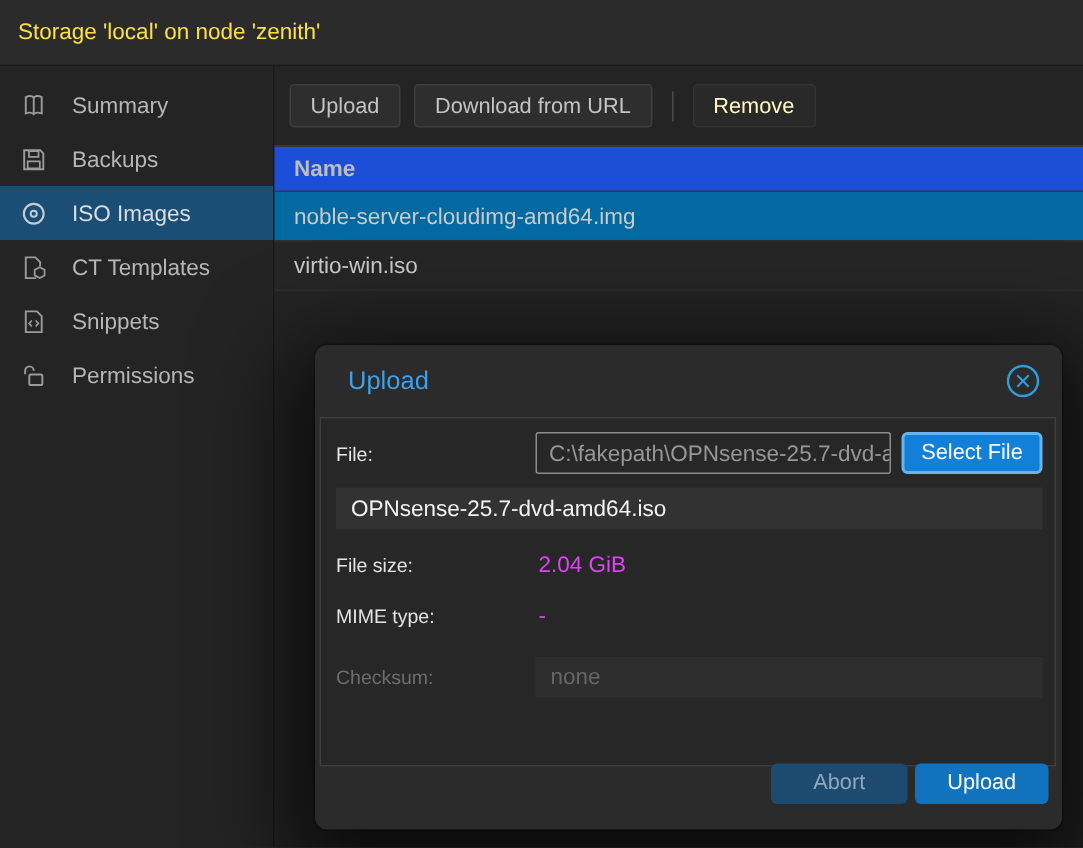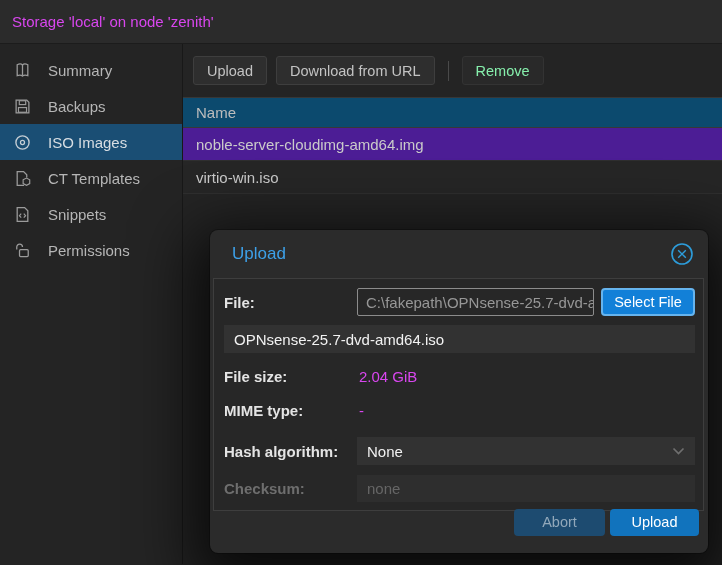--- a/index.html
+++ b/index.html
@@ -2,64 +2,64 @@
 <html><head>
 <meta charset="utf-8">
 <style>
   * { margin:0; padding:0; box-sizing:border-box; }
   html,body { width:722px; height:565px; overflow:hidden; background:#242424;
     font-family:"Liberation Sans", sans-serif; }
   svg { display:block; }
 
   
   .titlebar { height:44px; background:#2b2b2b; display:flex; align-items:center;
-    padding:0 12px; color:#d946ef; font-size:15px; border-bottom:1px solid #1c1c1c; }
+    padding:0 12px; color:#fde047; font-size:15px; border-bottom:1px solid #1c1c1c; }
 
   
   .main { display:flex; height:520px; }
   .sidebar { width:183px; background:#242424; border-right:1px solid #181818;
     padding-top:8px; flex:none; }
   .side-item { height:36px; display:flex; align-items:center; gap:17px;
     padding-left:14px; color:#b6b6b6; font-size:15px; cursor:pointer; }
   .side-item .ic { width:17px; height:17px; color:#9b9b9b; flex:none; }
   .side-item.selected { background:#1a4e74; color:#d8dee3; }
   .side-item.selected .ic { color:#c4cdd4; }
 
   .content { flex:1; background:#242424; position:relative; display:flex;
     flex-direction:column; }
 
   
   .toolbar { height:53px; display:flex; align-items:center; padding-left:10px; gap:9px; }
   .tb-btn { background:#2e2e2e; border:1px solid #3e3e3e; color:#c3c3c3; height:29px;
     padding:0 13px; border-radius:3px; font-size:14.5px; display:flex;
     align-items:center; cursor:pointer; }
-  .tb-btn.disabled { background:#292929; border-color:#333; color:#86efac; cursor:default; }
+  .tb-btn.disabled { background:#292929; border-color:#333; color:#fef9c3; cursor:default; }
   .tb-sep { width:1px; height:20px; background:#4a4a4a; margin:0 4px; }
 
   
-  .thead { height:31px; background:#0c4a6e; border-top:1px solid #373737;
+  .thead { height:31px; background:#1d4ed8; border-top:1px solid #373737;
     border-bottom:1px solid #383838; color:#bdbdbd; display:flex; align-items:center;
-    padding-left:13px; font-size:15px; }
+    padding-left:13px; font-size:15px;font-weight:bold; }
   .trow { height:33px; display:flex; align-items:center; padding-left:13px;
     color:#cacaca; font-size:15px; border-bottom:1px solid #2f2f2f; cursor:pointer; }
   .trow.odd { background:#262626; }
-  .trow.even { background:#4c1d95; }
+  .trow.even { background:#0369a1; }
 
   
   .dialog { position:absolute; left:27px; top:186px; width:498px; height:323px;
     background:#2b2b2b; border-radius:8px;
     box-shadow:0 18px 60px 18px rgba(0,0,0,0.72), 0 0 0 1px #1a1a1a; z-index:5; }
   .dlg-head { height:48px; display:flex; align-items:center; padding:0 14px 0 22px; }
   .dlg-title { color:#3da0e8; font-size:17px; flex:1; }
   .dlg-close { width:24px; height:24px; cursor:pointer; color:#2d9ddb; }
   .dlg-body { position:absolute; left:3px; right:4px; top:48px; bottom:42px;
     background:#272727; border:1px solid #3e3e3e; padding:9px 8px 0 10px; }
 
   .frow { display:flex; align-items:center; height:28px; margin-bottom:9px; }
-  .frow .lbl { width:133px; flex:none; color:#e4e4e4; font-size:15px;font-weight:bold; }
+  .frow .lbl { width:133px; flex:none; color:#e4e4e4; font-size:13px; }
   .frow .lbl.dim { color:#6e6e6e; }
   .ctrl { flex:1; display:flex; align-items:center; min-width:0; }
 
   .file-input { width:246px; height:28px; border:1px solid #8c8c8c; background:transparent;
     color:#979797; font-size:15px; padding:0 8px; white-space:nowrap; overflow:hidden;
     display:flex; align-items:center; border-radius:2px; }
   .btn-selectfile { margin-left:7px; width:94px; height:28px; background:#1280d8;
     border:2px solid #66b4ee; border-radius:4px; color:#fff; font-size:14.5px;
     display:flex; align-items:center; justify-content:center; cursor:pointer; flex:none; }
 
@@ -195,33 +195,20 @@
           </div>
         </div>
 
         <div class="frow" style="margin-bottom:13px;">
           <span class="lbl">MIME type:</span>
           <div class="ctrl">
             <span class="static-val">-</span>
           </div>
         </div>
 
-        <div class="frow">
-          <span class="lbl">Hash algorithm:</span>
-          <div class="ctrl">
-            <div class="field combo">
-              <span>None</span>
-              <span class="chev">
-                <svg viewBox="0 0 13 9" width="13" height="9">
-                    <path d="M1.5 1.5l5 5 5-5" fill="none" stroke="currentColor" stroke-width="1.7"></path>
-                  </svg>
-              </span>
-            </div>
-          </div>
-        </div>
 
         <div class="frow">
           <span class="lbl dim">Checksum:</span>
           <div class="ctrl">
             <div class="field disabled">none</div>
           </div>
         </div>
 
       </div>
 

